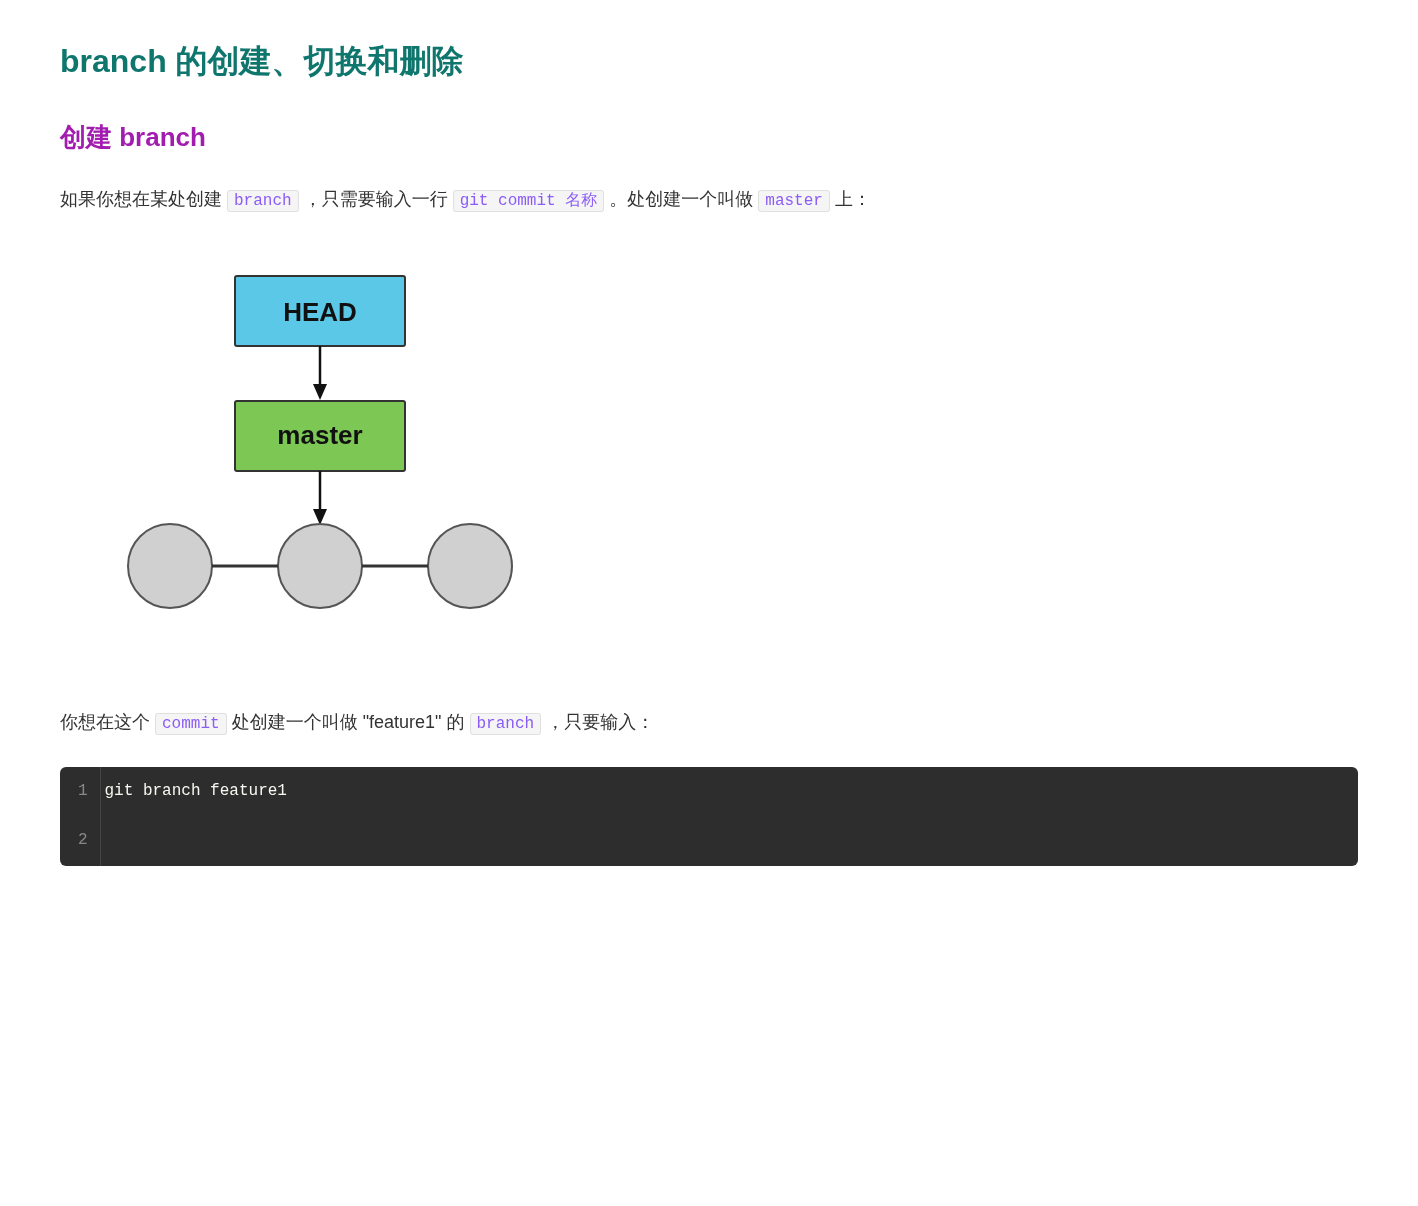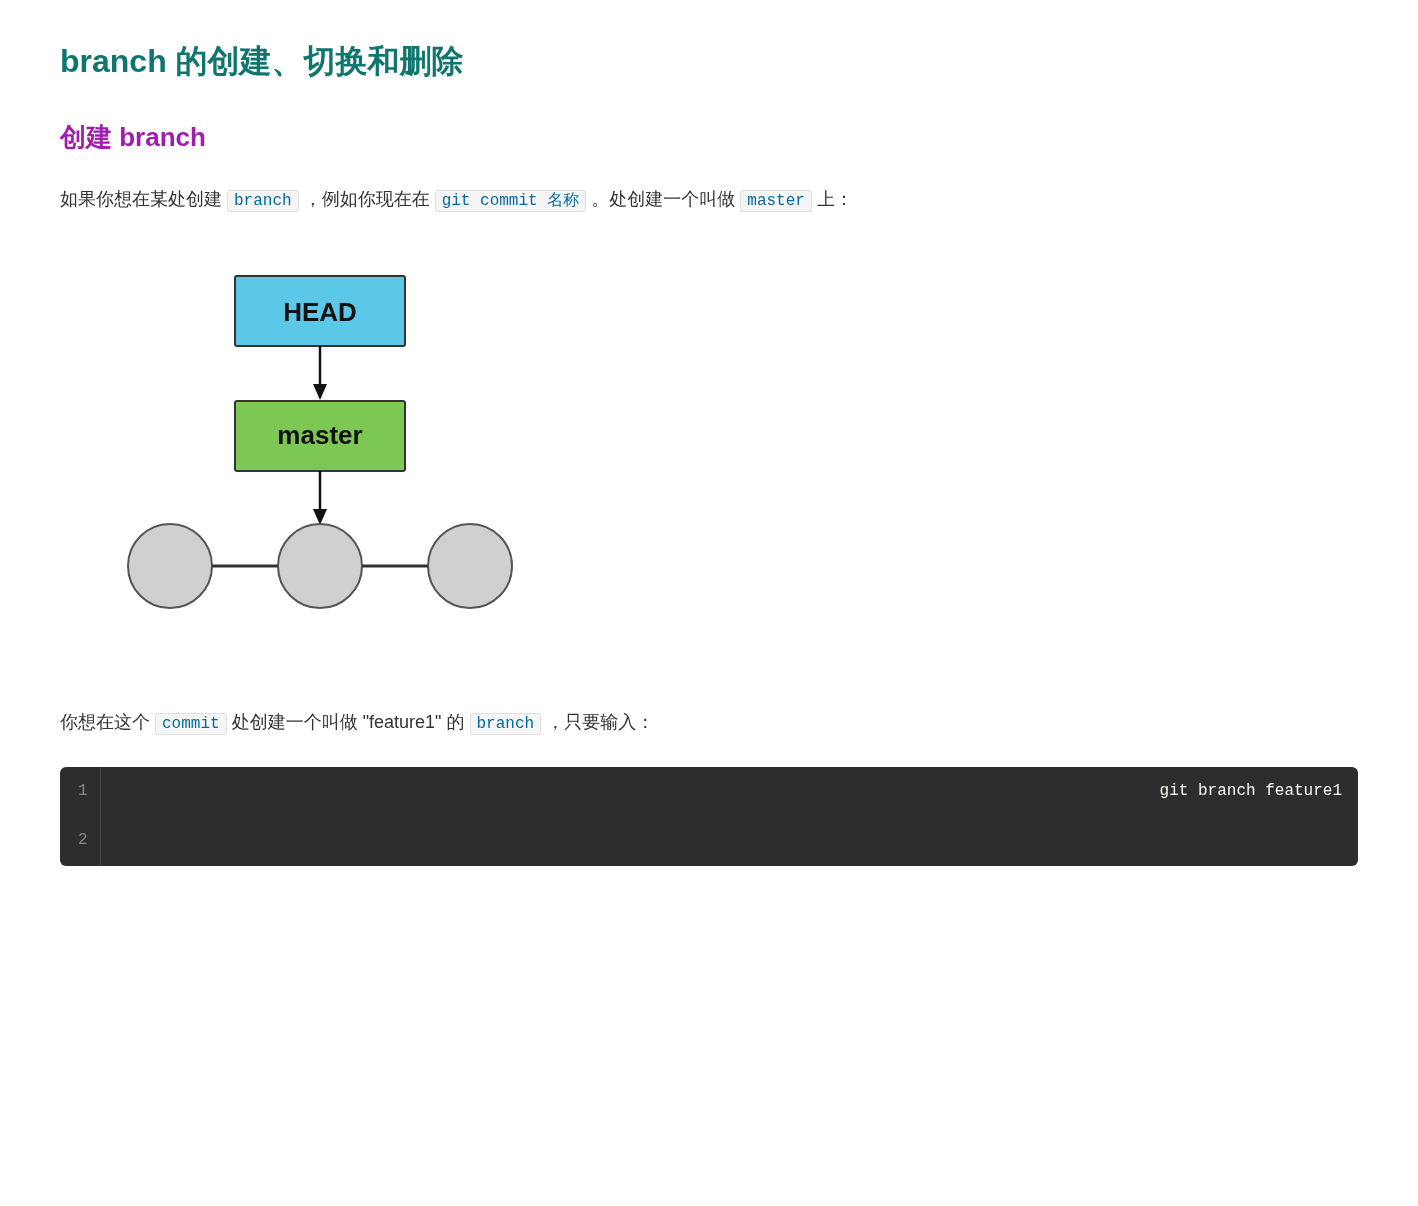--- a/index.html
+++ b/index.html
@@ -28,21 +28,21 @@
       margin-bottom: 28px;
       color: #333;
     }
     .inline-code {
       background: #f5f5f5;
       border: 1px solid #e0e0e0;
       border-radius: 3px;
       padding: 1px 6px;
       font-family: "Courier New", Courier, monospace;
       font-size: 16px;
-      color: #0369a1;
+      color: #8b5cf6;
     }
     .diagram-container {
       display: flex;
       justify-content: flex-start;
       margin: 30px 0 40px 0;
     }
     .diagram-svg {
       display: block;
     }
     .code-block {
@@ -67,34 +67,33 @@
     .code-block td.line-num {
       width: 40px;
       color: #888;
       border-right: 1px solid #444;
       text-align: right;
       user-select: none;
       padding-right: 12px;
     }
     .code-block td.code-content {
       padding-left: 4px;
-      text-align: right;
     }
   </style>
 </head>
 <body>
 
 <h1 class="page-title">branch 的创建、切换和删除</h1>
 
 <h2 class="section-title">创建 branch</h2>
 
 <p class="paragraph">
   <span>如果你想在某处创建</span>
   <code class="inline-code">branch</code>
-  <span>，例如你现在在</span>
+  <span>，只需要输入一行</span>
   <code class="inline-code">git commit 名称</code>
   <span>。处创建一个叫做</span>
   <code class="inline-code">master</code>
   <span>上：</span>
 </p>
 
 <div class="diagram-container">
   <svg class="diagram-svg" width="520" height="420" viewBox="0 0 520 420" xmlns="http://www.w3.org/2000/svg">
 
     <rect x="175" y="30" width="170" height="70" fill="#5bc8e8" stroke="#333" stroke-width="2" rx="2"></rect>

